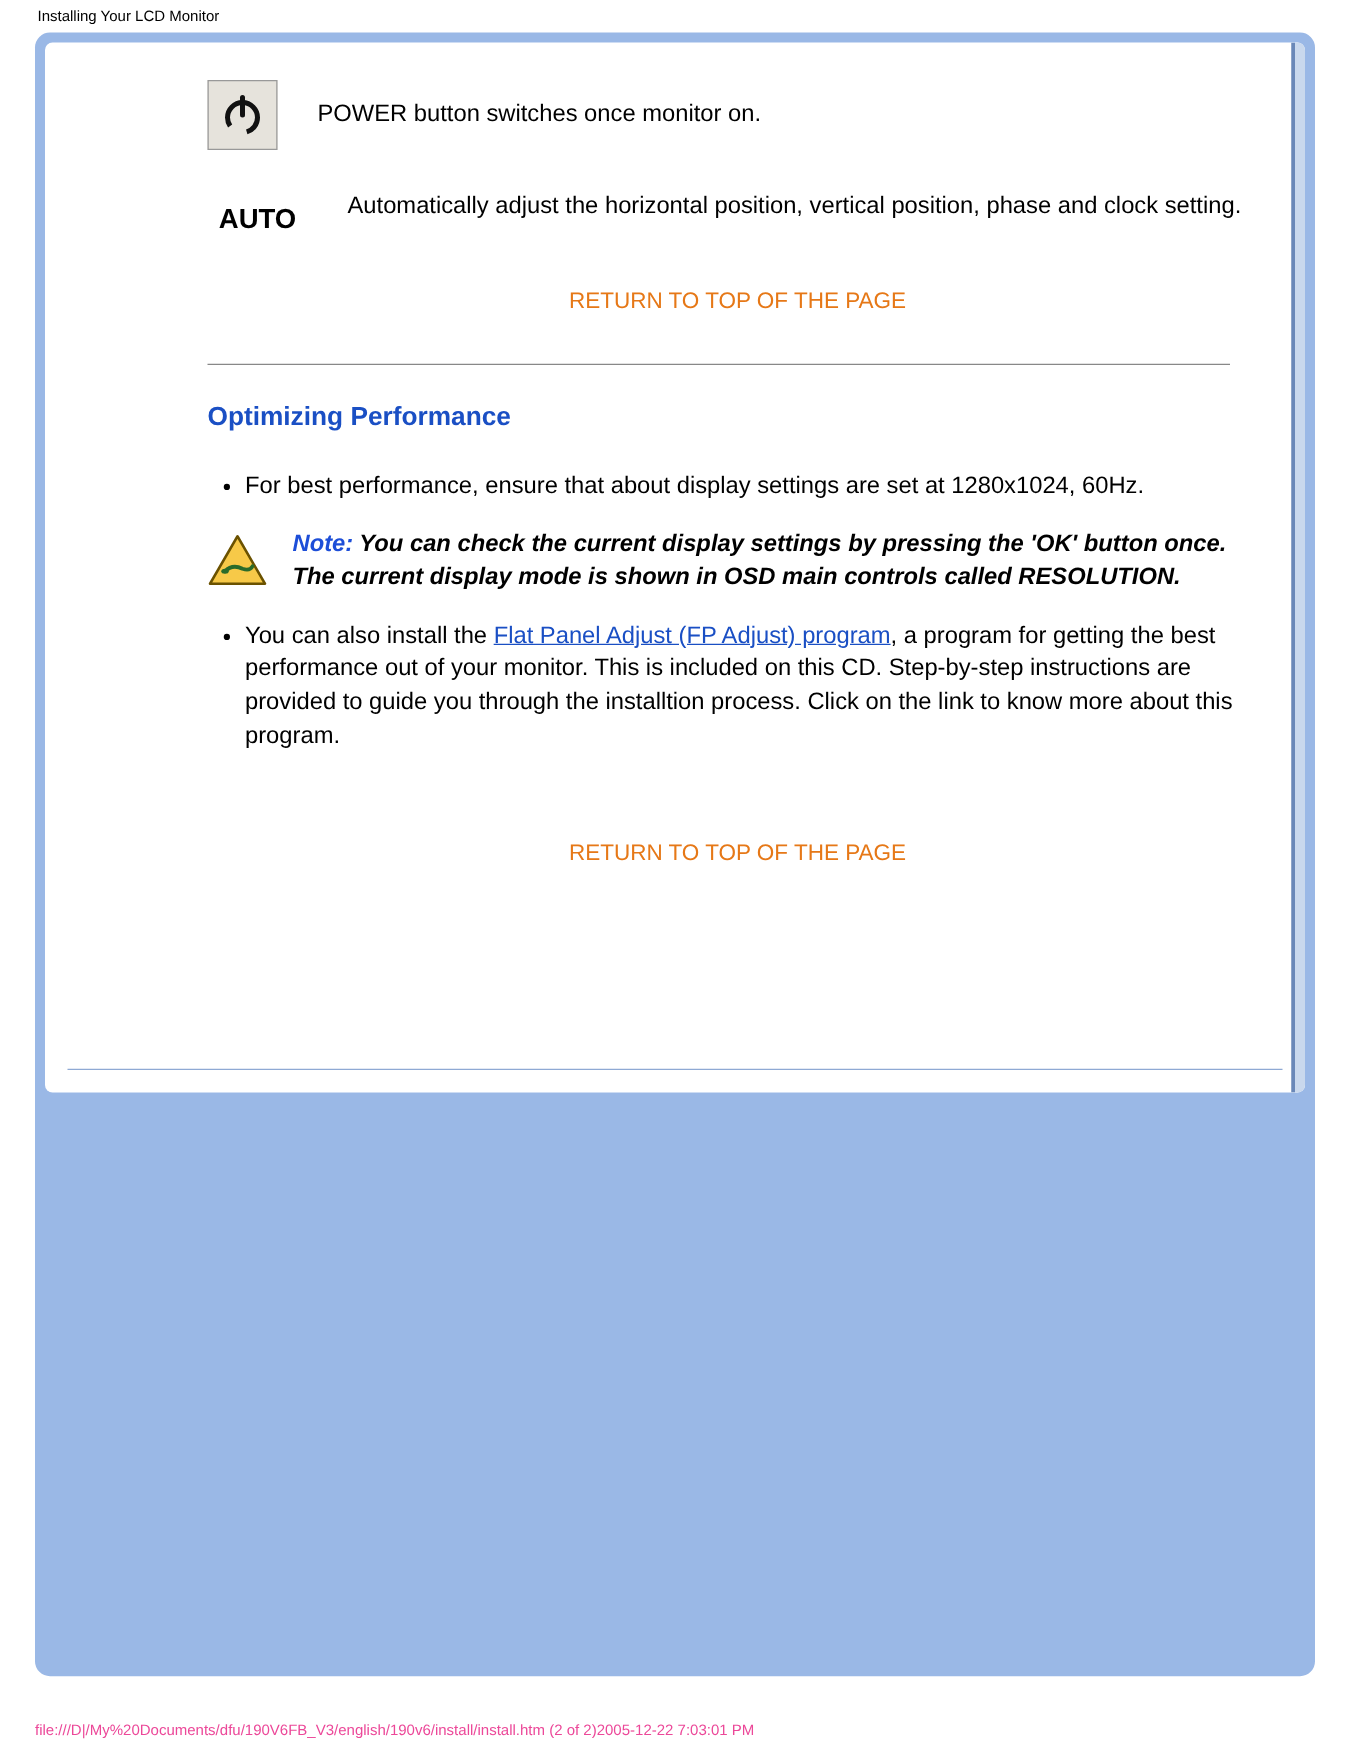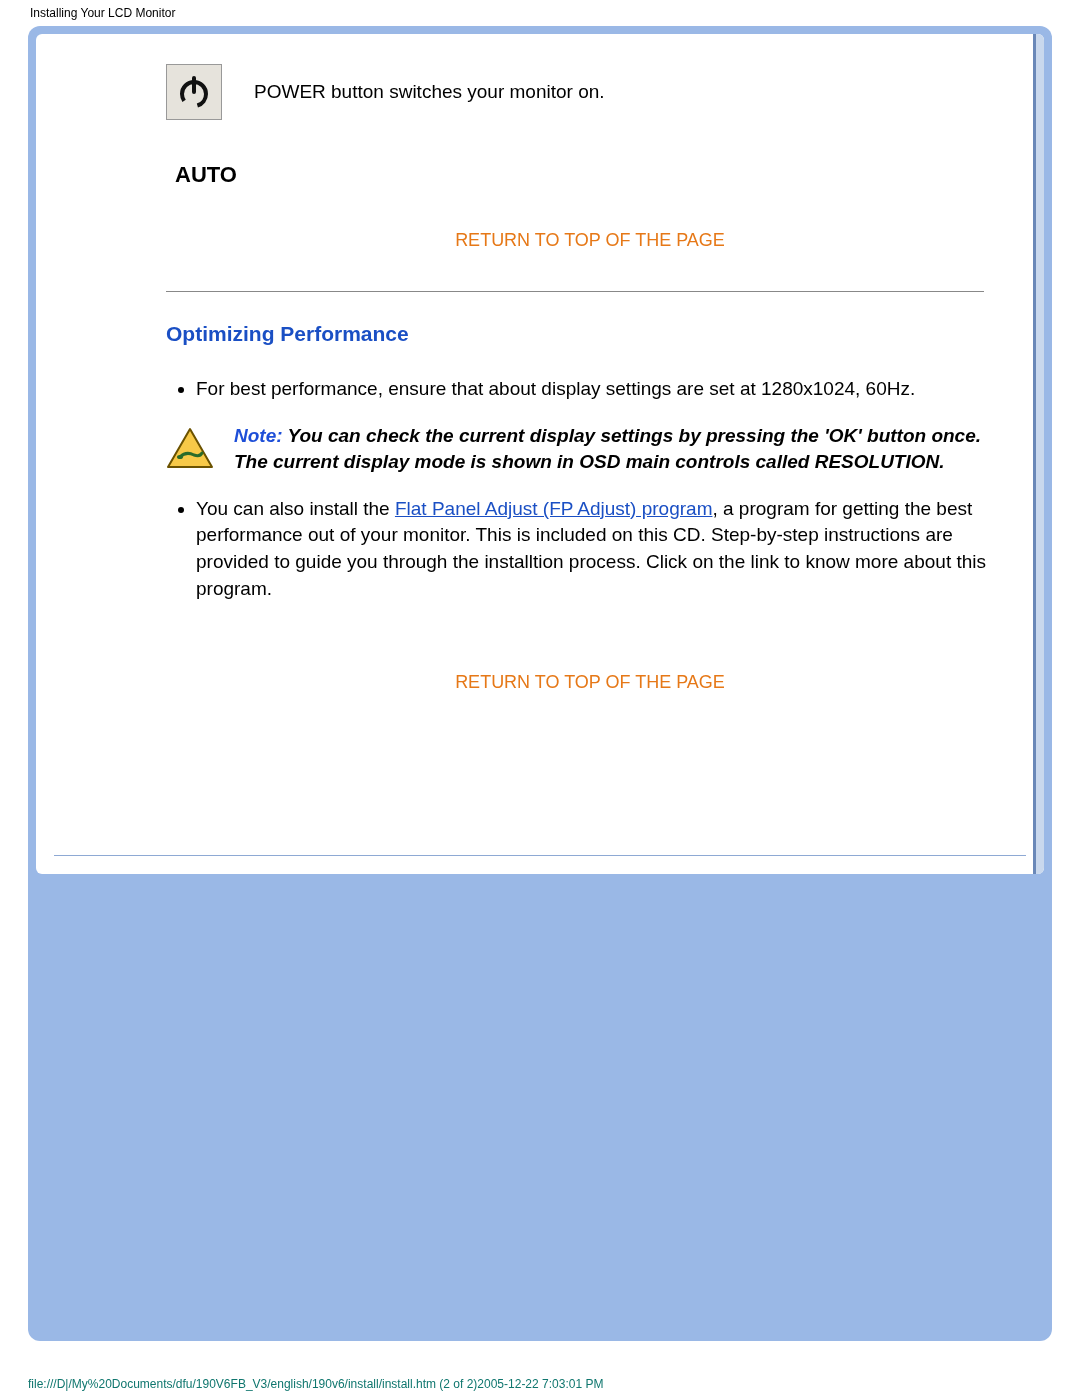--- a/index.html
+++ b/index.html
@@ -150,44 +150,45 @@
     .bottom-hr {
       border: none;
       border-top: 1px solid #8ea9d4;
       margin: 0;
     }
     .footer-path {
       position: absolute;
       bottom: 6px;
       left: 28px;
       font-size: 12px;
-      color: #0f766e;
+      color: #ec4899;
     }
   </style>
 </head>
 <body>
 
 <div class="header-text">Installing Your LCD Monitor</div>
 
 <div class="page-frame">
   <div class="content-panel">
     <div class="inner-content">
 
       <div class="icon-row">
         <div class="icon-box">
           <svg width="36" height="36" viewBox="0 0 36 36">
             <circle cx="18" cy="20" r="12" fill="none" stroke="#111" stroke-width="4" stroke-dasharray="60 15" stroke-dashoffset="26" transform="rotate(-90 18 20)"></circle>
             <line x1="18" y1="4" x2="18" y2="18" stroke="#111" stroke-width="4" stroke-linecap="round"></line>
           </svg>
         </div>
-        <div class="desc-text">POWER button switches your monitor on.</div>
+        <div class="desc-text">POWER button switches once monitor on.</div>
       </div>
 
       <div class="icon-row">
         <div class="auto-img">AUTO</div>
+        <div class="desc-text">Automatically adjust the horizontal position, vertical position, phase and clock setting.</div>
       </div>
 
       <div class="return-link">RETURN TO TOP OF THE PAGE</div>
 
       <hr class="divider">
 
       <div class="section-title">Optimizing Performance</div>
 
       <ul class="content-list">
         <li>For best performance, ensure that about display settings are set at 1280x1024, 60Hz.</li>

